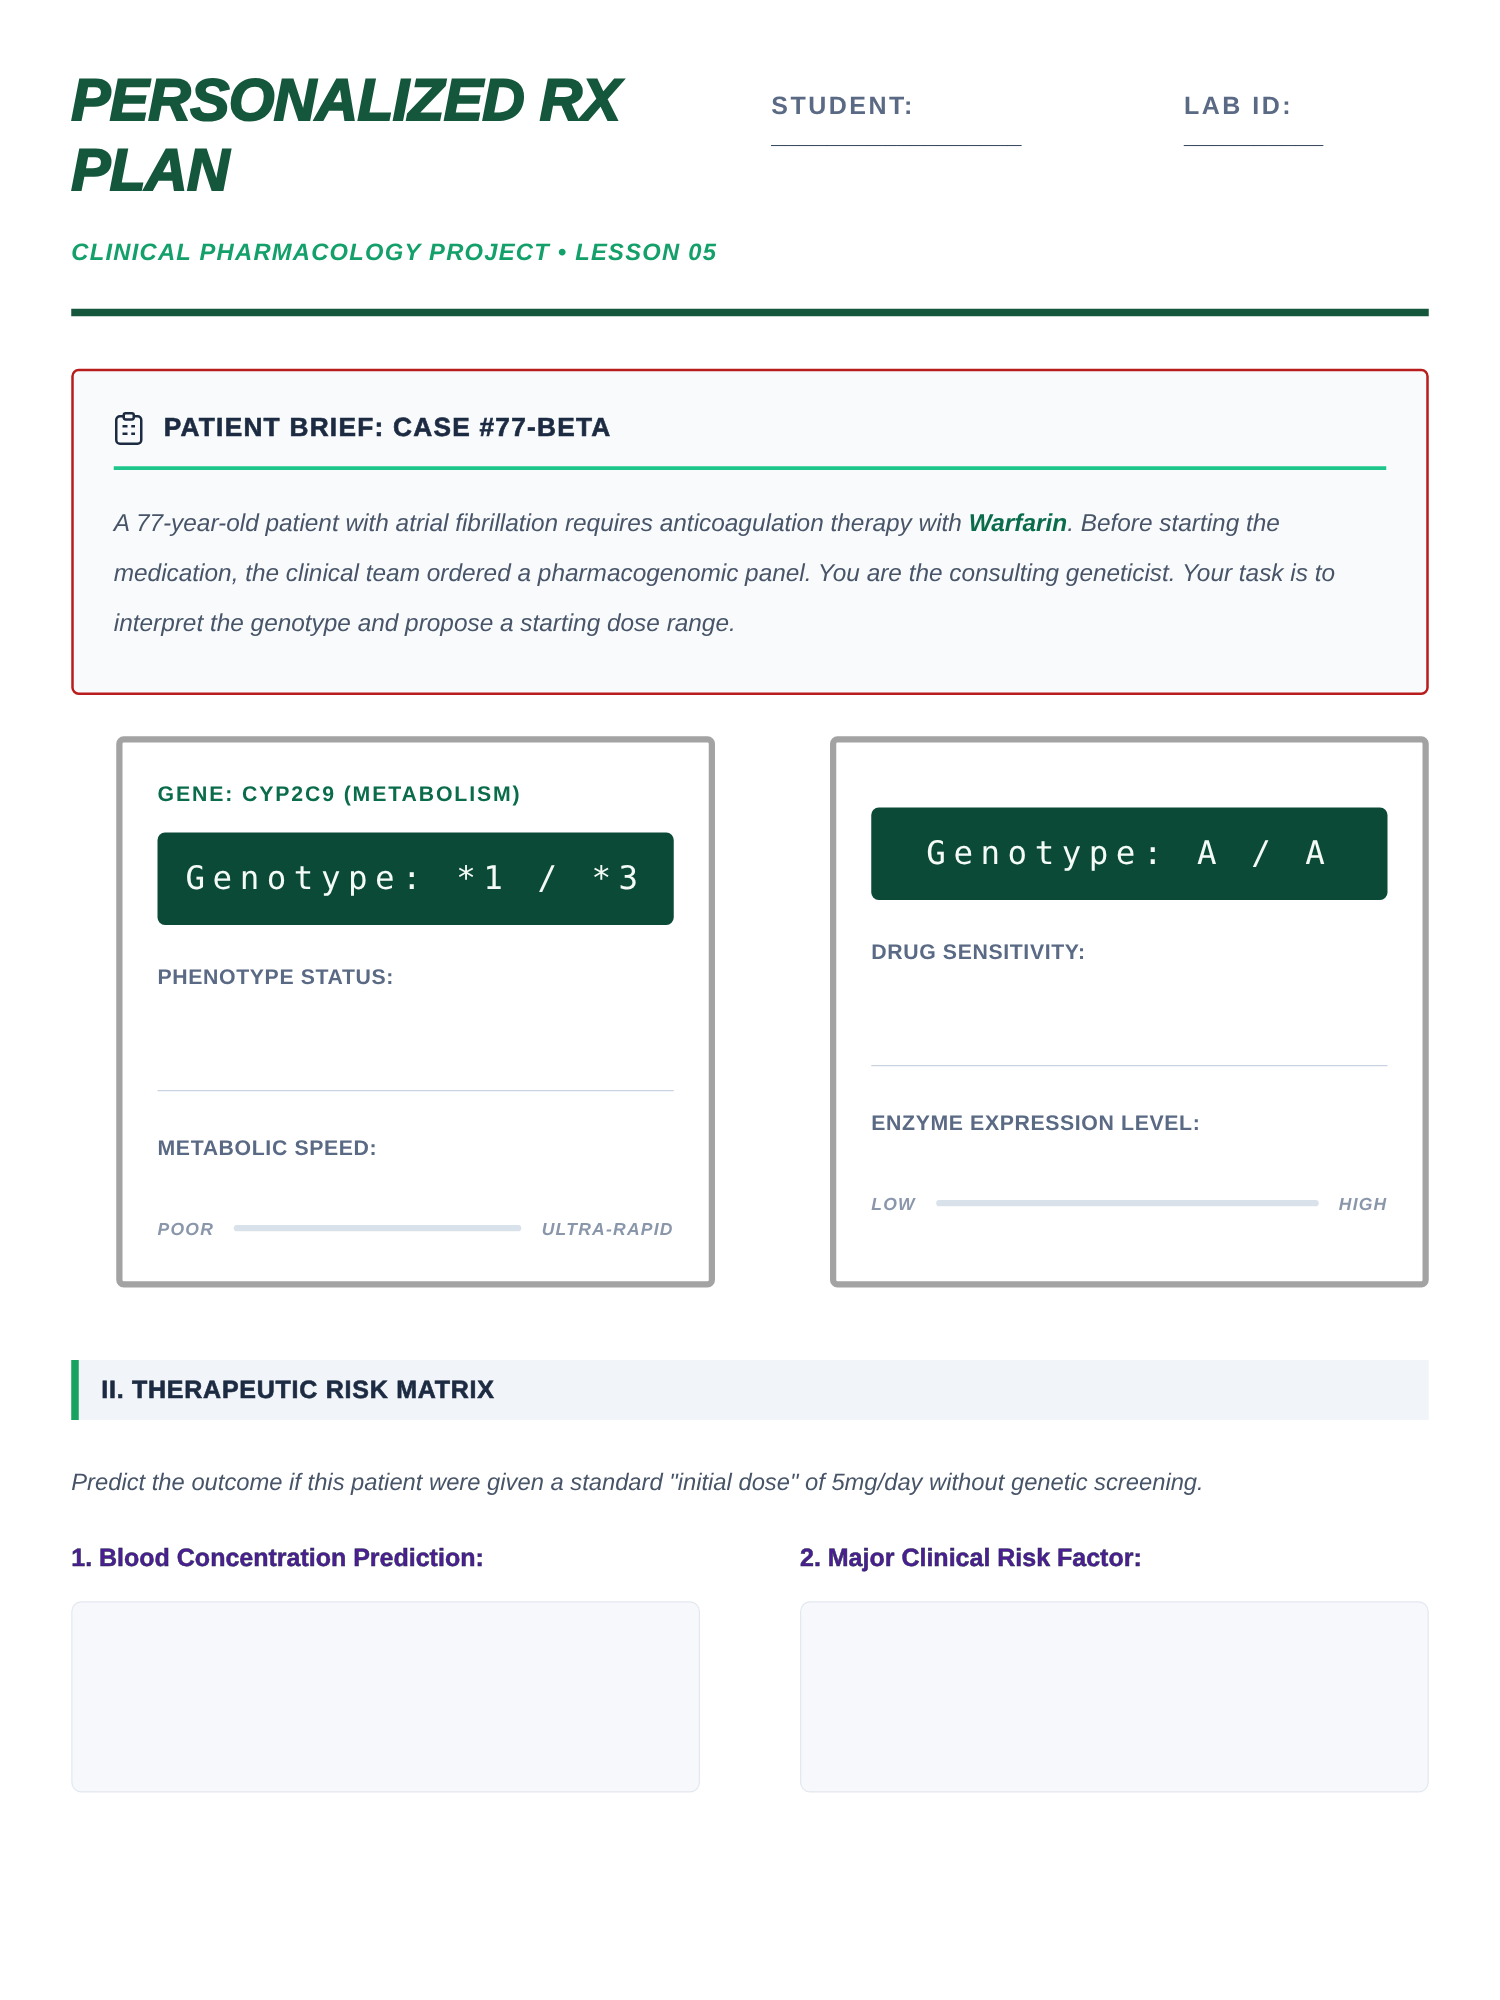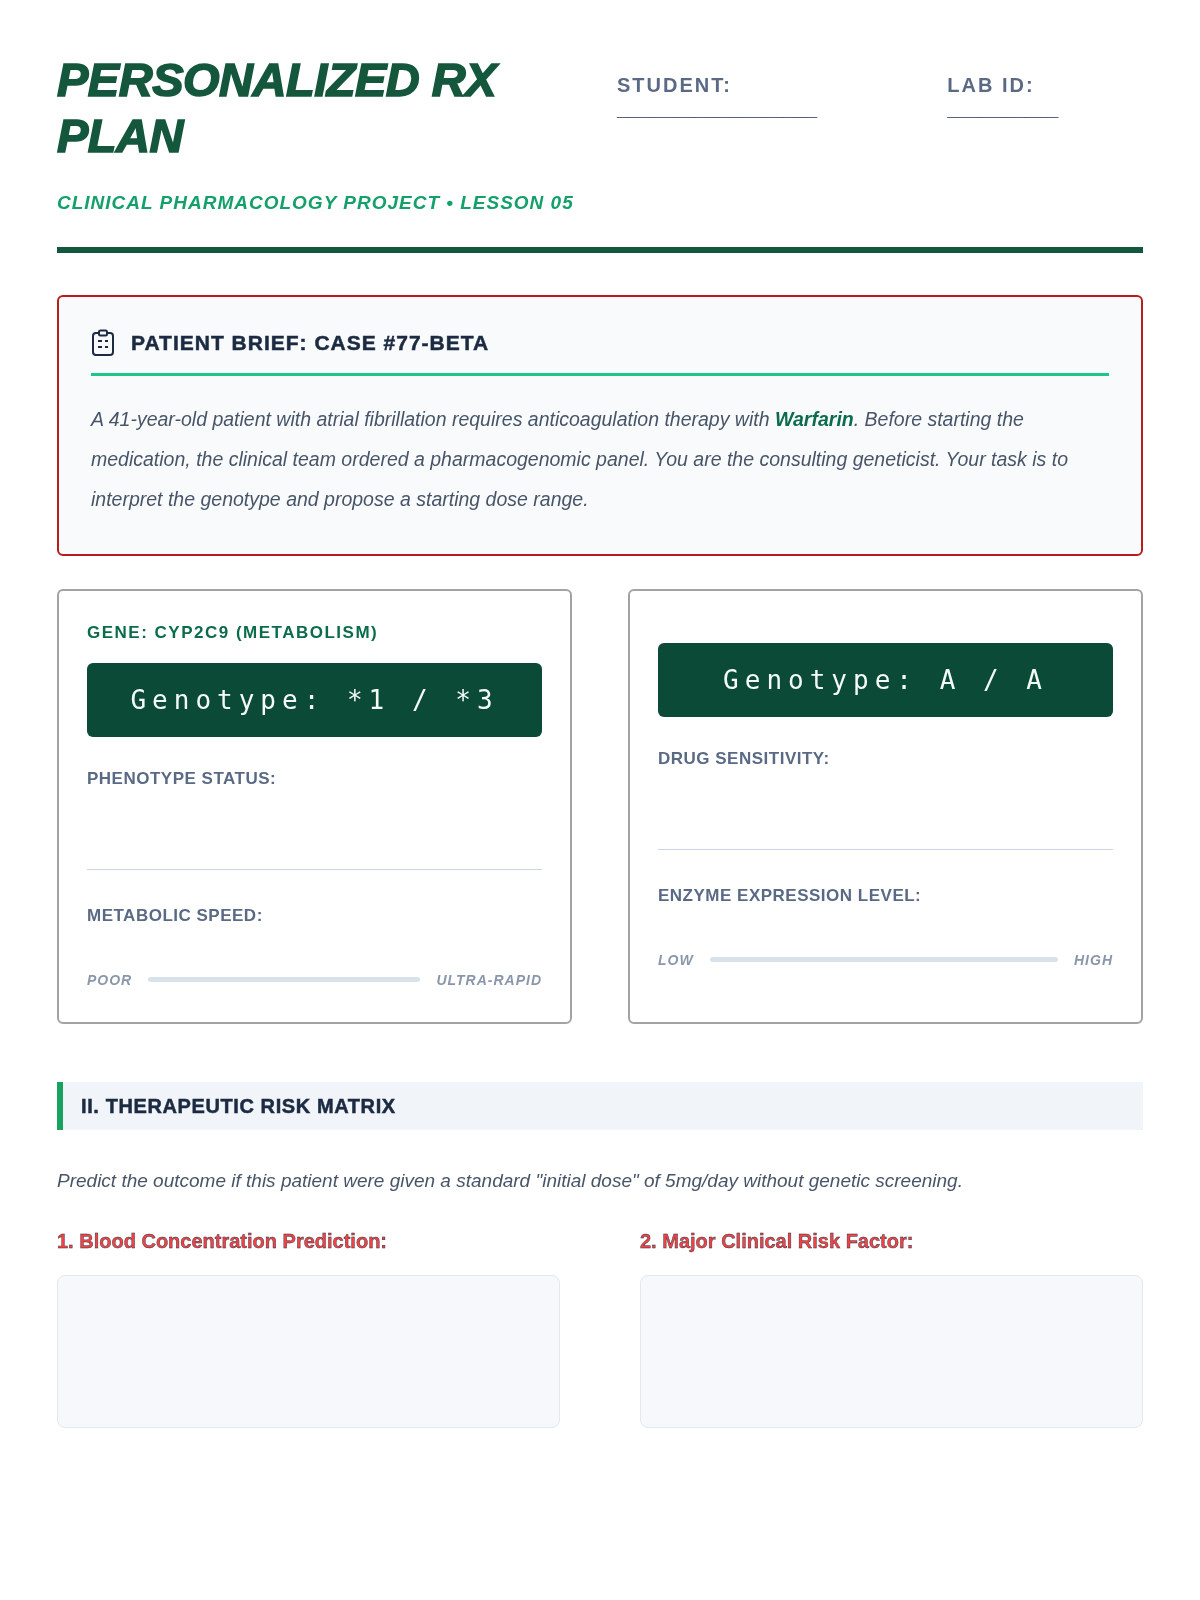--- a/index.html
+++ b/index.html
@@ -107,24 +107,25 @@
 
   
   .cards-row {
     margin-top: 33px;
     display: grid;
     grid-template-columns: 1fr 1fr;
     gap: 56px;
   }
   .gene-card {
     background: #ffffff;
-    border: 2px solid #a3a3a3;
+    border: 5px solid #a3a3a3;
     border-radius: 6px;
     padding: 32px 28px 34px 28px;
     min-height: 425px;
+    margin-left: 36px;
   }
   .gene-label {
     font-size: 17px;
     font-weight: bold;
     letter-spacing: 1.5px;
     color: #0A6C4A;
   }
   .genotype-box {
     margin-top: 20px;
     background: #0C4A38;
@@ -181,21 +182,21 @@
   }
   .questions-row {
     margin-top: 38px;
     display: grid;
     grid-template-columns: 1fr 1fr;
     gap: 80px;
   }
   .question-label {
     font-size: 20px;
     font-weight: bold;
-    color: #ef4444;
+    color: #4c1d95;
     -webkit-text-stroke: 0.4px #1C2B42;
   }
   .answer-box {
     margin-top: 22px;
     height: 153px;
     background: #F6F8FB;
     border: 1px solid #E3E8EF;
     border-radius: 8px;
   }
 </style>
@@ -228,21 +229,21 @@
         <rect x="2" y="4" width="20" height="22" rx="3"></rect>
         <rect x="8" y="1.5" width="8" height="5" rx="1.5" fill="#F8FAFC"></rect>
         <line x1="7" y1="12" x2="11" y2="12"></line>
         <line x1="14" y1="12" x2="17" y2="12"></line>
         <line x1="7" y1="18" x2="11" y2="18"></line>
         <line x1="14" y1="18" x2="17" y2="18"></line>
       </svg>
       <div class="brief-title">PATIENT BRIEF: CASE #77-BETA</div>
     </div>
     <div class="brief-underline"></div>
-    <p class="brief-text"><span>A 41-year-old patient with atrial fibrillation requires anticoagulation therapy with </span><span class="drug-name">Warfarin</span><span>. Before starting the medication, the clinical team ordered a pharmacogenomic panel. You are the consulting geneticist. Your task is to interpret the genotype and propose a starting dose range.</span></p>
+    <p class="brief-text"><span>A 77-year-old patient with atrial fibrillation requires anticoagulation therapy with </span><span class="drug-name">Warfarin</span><span>. Before starting the medication, the clinical team ordered a pharmacogenomic panel. You are the consulting geneticist. Your task is to interpret the genotype and propose a starting dose range.</span></p>
   </div>
 
 
   <div class="cards-row">
 
     <div class="gene-card">
       <div class="gene-label">GENE: CYP2C9 (METABOLISM)</div>
       <div class="genotype-box">Genotype: *1 / *3</div>
       <div class="field-label">PHENOTYPE STATUS:</div>
       <div class="write-line"></div>

